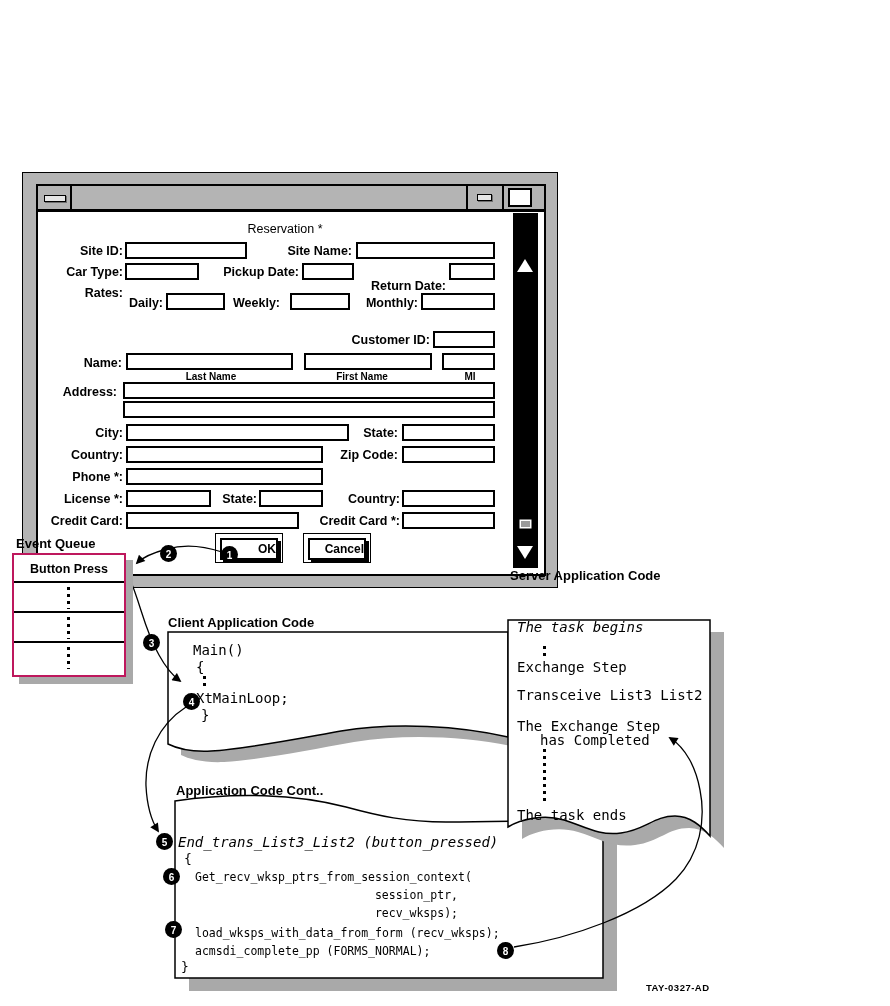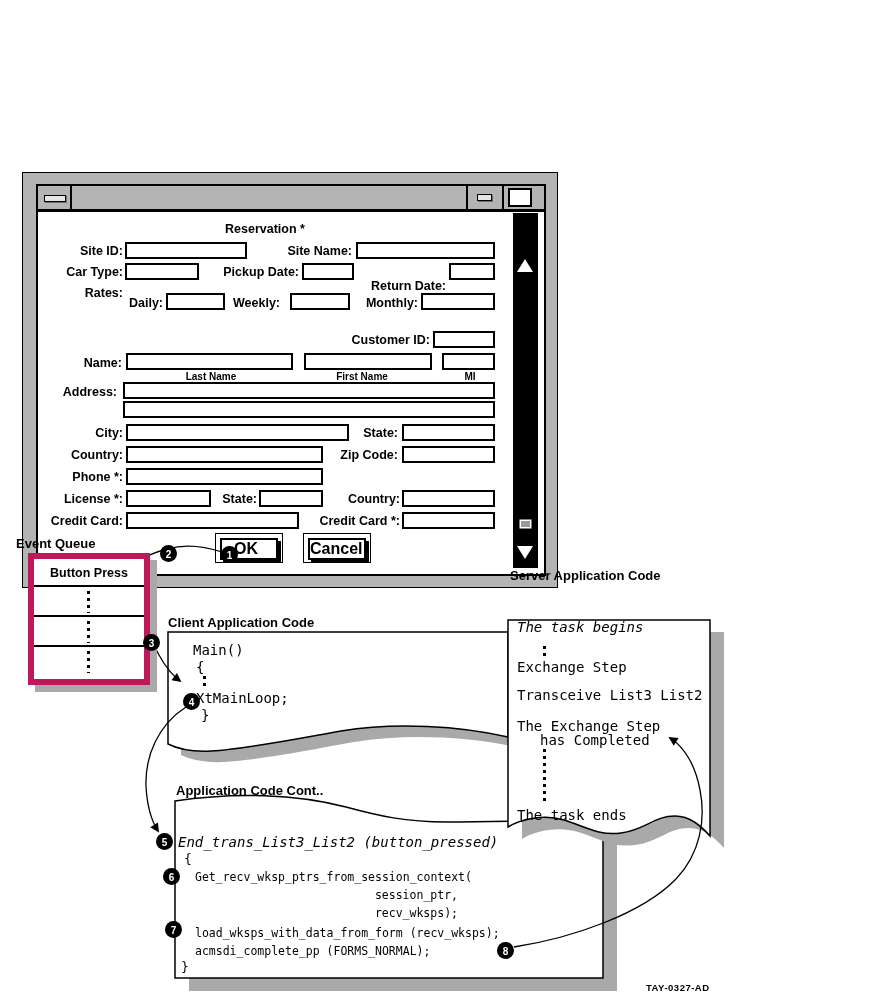--- a/index.html
+++ b/index.html
@@ -24,35 +24,35 @@
   .sbar{position:absolute;left:513px;top:213px;width:25px;height:355px;background:#000;}
   .tri-up{position:absolute;width:0;height:0;border-left:8px solid transparent;
           border-right:8px solid transparent;border-bottom:13px solid #fff;}
   .tri-dn{position:absolute;width:0;height:0;border-left:8px solid transparent;
           border-right:8px solid transparent;border-top:13px solid #fff;}
   .thumb{position:absolute;width:15px;height:12px;background:#fff;box-shadow:inset 0 0 0 1.5px #000,inset 0 0 0 3px #fff,inset 0 0 0 20px #9a9a9a;}
   
   .lbl{position:absolute;font-weight:bold;font-size:12.5px;line-height:13px;white-space:nowrap;z-index:1;}
   .sub{position:absolute;font-weight:bold;font-size:10px;line-height:11px;text-align:center;z-index:1;}
   .fld{position:absolute;height:13px;background:#fff;border:2px solid #000;z-index:1;}
-  .hd{position:absolute;left:225px;top:222px;width:120px;
-      font-weight:bold;font-size:12.5px;z-index:1;}
+  .hd{position:absolute;left:225px;top:222px;width:120px;text-align:center;
+      font-weight:normal;font-size:12.5px;z-index:1;}
   .btn-outline{position:absolute;border:1px solid #000;background:transparent;z-index:1;}
   .btn{position:absolute;background:#fff;border:2px solid #000;box-shadow:3px 3px 0 0 #000;
-       box-sizing:border-box;text-align:left;font-weight:bold;font-size:16px;line-height:18px;z-index:1;}
+       box-sizing:border-box;text-align:right;font-weight:bold;font-size:12px;line-height:18px;z-index:1;}
   
   #diagram{position:absolute;left:0;top:0;z-index:2;}
   .sec{position:absolute;font-weight:bold;font-size:13px;white-space:nowrap;z-index:5;}
   .code{position:absolute;font-family:"DejaVu Sans Mono","Liberation Mono",monospace;
         font-size:14px;line-height:14px;white-space:pre;z-index:5;}
   .code-sm{font-size:11.5px;line-height:12px;}
   .vdots{position:absolute;width:3px;z-index:5;
          background-image:repeating-linear-gradient(to bottom,#000 0 3px,transparent 3px 7px);}
-  .queue{position:absolute;left:28px;top:553px;width:110px;height:120px;background:#fff;
-         border:6px solid #be185d;box-shadow:7px 7px 0 0 #a9a9a9;box-sizing:content-box;z-index:5;}
+  .queue{position:absolute;left:12px;top:553px;width:110px;height:120px;background:#fff;
+         border:2px solid #be185d;box-shadow:7px 7px 0 0 #a9a9a9;box-sizing:content-box;z-index:5;}
   .qrow{position:relative;width:100%;box-sizing:border-box;}
   .co{position:absolute;width:17px;height:17px;background:#000;border:1px dotted #000;
       border-radius:50%;color:#fff;font-weight:bold;font-size:10px;line-height:17px;
       text-align:center;box-sizing:border-box;z-index:6;}
   .figid{position:absolute;left:646px;top:982px;font-weight:bold;font-size:9.5px;
          letter-spacing:.5px;z-index:5;}
 </style>
 </head>
 <body>
 

